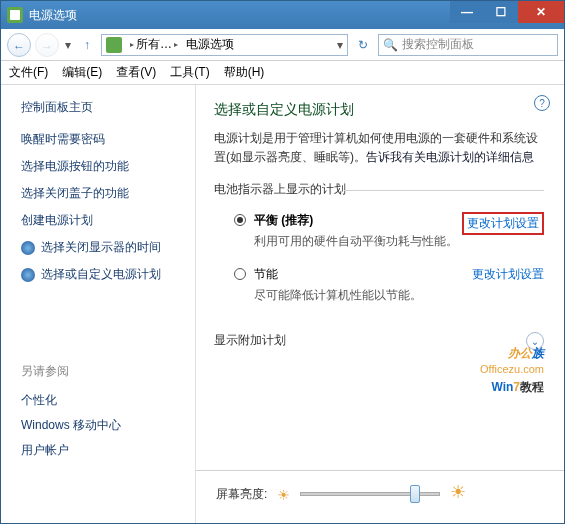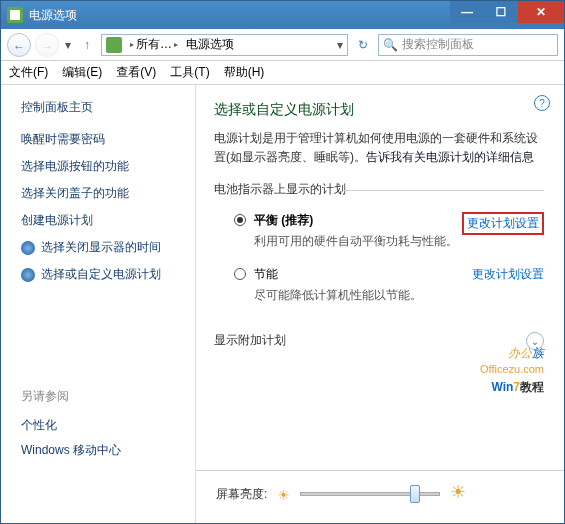--- a/index.html
+++ b/index.html
@@ -49,21 +49,21 @@
 .plan-body{flex:1}
 .plan-name{color:#000;font-weight:bold;margin-bottom:4px}
 .plan-name.normal{font-weight:normal}
 .plan-desc{color:#555}
 .plan-action{color:#0066cc;cursor:pointer;position:absolute;right:0;top:6px}
 .plan-action.boxed{border:2px solid #d02828;padding:1px 3px}
 .showmore{display:flex;align-items:flex-start;justify-content:space-between;margin-top:18px}
 .showmore .txt{color:#333}
 .showmore .expand{width:18px;height:18px;border:1px solid #a0b8d0;border-radius:9px;display:flex;align-items:center;justify-content:center;color:#3b7ab5;font-size:10px}
 .watermark{position:absolute;right:20px;top:250px;text-align:right;pointer-events:none}
-.watermark .l1{font-size:24px;font-weight:normal;font-style:italic;color:#1168c8}
+.watermark .l1{font-size:24px;font-weight:bold;font-style:italic;color:#1168c8}
 .watermark .l1 .o{color:#e8a23a}
 .watermark .l2{font-size:11px;color:#e8a23a}
 .watermark .l3{font-size:18px;font-weight:bold}
 .watermark .l3 .w{color:#1168c8}
 .watermark .l3 .s{color:#e8a23a}
 .watermark .l3 .t{color:#333}
 .brightness{position:absolute;bottom:10px;left:0;right:0;border-top:1px solid #d0d0d0;padding:10px 20px;display:flex;align-items:flex-end;gap:10px}
 .brightness .lbl{color:#333}
 .brightness .sun{color:#e8a23a;font-size:14px}
 .brightness .sun.big{font-size:18px}
@@ -137,20 +137,21 @@
           <span>选择关闭显示器的时间</span>
         </div>
       <div class="lnk">
           <span class="mini"></span>
           <span>选择或自定义电源计划</span>
         </div>
       <div class="also">
         <div class="h">另请参阅</div>
         <div class="al">个性化</div>
         <div class="al">Windows 移动中心</div>
+        <div class="al">用户帐户</div>
       </div>
     </div>
 
     <div class="main">
       <div class="helpico">?</div>
       <div class="h1">选择或自定义电源计划</div>
       <div class="desc">
         <span>电源计划是用于管理计算机如何使用电源的一套硬件和系统设置(如显示器亮度、睡眠等)。</span><span class="link">告诉我有关电源计划的详细信息</span>
       </div>
       <div class="grouplbl">电池指示器上显示的计划</div>

